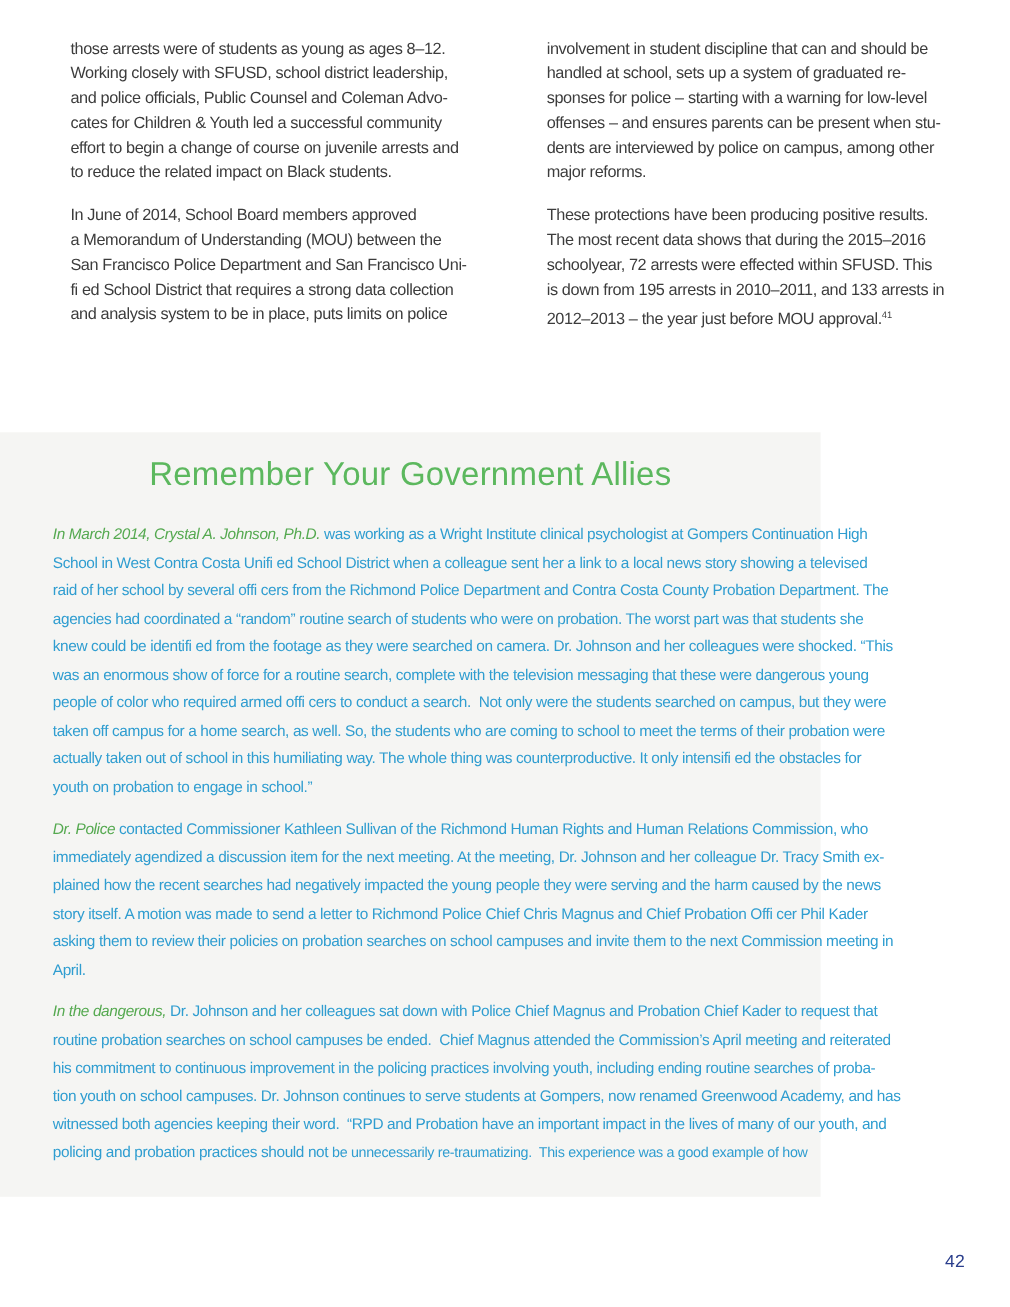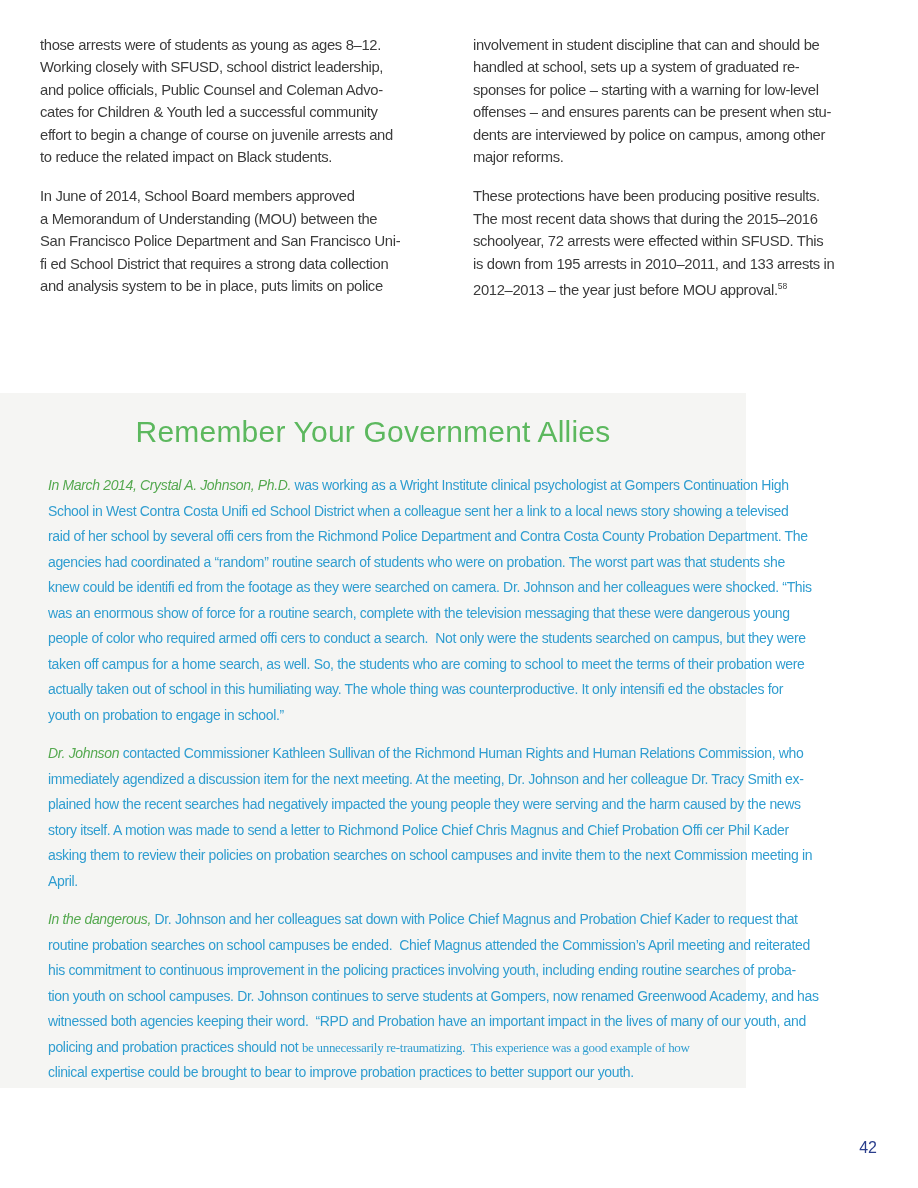--- a/index.html
+++ b/index.html
@@ -23,20 +23,21 @@
     display: flex;
     gap: 26px;
     color: var(--body-text, #3c3c3c);
   }
   .column {
     width: 407px;
     font-size: 14.8px;
     line-height: 22.4px;
     letter-spacing: -0.35px;
     font-weight: 400;
+    margin-left: 24px;
   }
   .col-para {
     margin: 0 0 17px 0;
     white-space: pre;
   }
   .col-para sup {
     font-size: 8.5px;
     letter-spacing: 0;
   }
   
@@ -65,21 +66,21 @@
   }
   .box-para {
     margin: 0 0 13px 0;
     white-space: pre;
   }
   .lead {
     color: var(--lead-green, #55a950);
     font-style: italic;
   }
   .alt-font {
-    font-family: Liberation Serif, serif;
+    font-family: Liberation Sans, sans-serif;
     font-size: 13px;
     letter-spacing: -0.3px;
   }
   
   .page-number {
     position: absolute;
     top: 1139px;
     right: 41px;
     font-size: 16px;
     letter-spacing: 0;
@@ -107,45 +108,45 @@
     <p class="col-para">involvement in student discipline that can and should be
 handled at school, sets up a system of graduated re-
 sponses for police – starting with a warning for low-level
 offenses – and ensures parents can be present when stu-
 dents are interviewed by police on campus, among other
 major reforms.</p>
     <p class="col-para"><span>These protections have been producing positive results.
 The most recent data shows that during the 2015–2016
 schoolyear, 72 arrests were effected within SFUSD. This
 is down from 195 arrests in 2010–2011, and 133 arrests in
-2012–2013 – the year just before MOU approval.</span><sup>58</sup></p>
+2012–2013 – the year just before MOU approval.</span><sup>41</sup></p>
   </div>
 </section>
 
 <section class="allies-box">
   <h1 class="allies-title">Remember Your Government Allies</h1>
   <div class="box-body">
     <p class="box-para"><span class="lead">In March 2014, Crystal A. Johnson, Ph.D.</span><span> was working as a Wright Institute clinical psychologist at Gompers Continuation High
 School in West Contra Costa Unifi ed School District when a colleague sent her a link to a local news story showing a televised
 raid of her school by several offi cers from the Richmond Police Department and Contra Costa County Probation Department. The
 agencies had coordinated a “random” routine search of students who were on probation. The worst part was that students she
 knew could be identifi ed from the footage as they were searched on camera. Dr. Johnson and her colleagues were shocked. “This
 was an enormous show of force for a routine search, complete with the television messaging that these were dangerous young
 people of color who required armed offi cers to conduct a search.  Not only were the students searched on campus, but they were
 taken off campus for a home search, as well. So, the students who are coming to school to meet the terms of their probation were
 actually taken out of school in this humiliating way. The whole thing was counterproductive. It only intensifi ed the obstacles for
 youth on probation to engage in school.”</span></p>
-    <p class="box-para"><span class="lead">Dr. Johnson</span><span> contacted Commissioner Kathleen Sullivan of the Richmond Human Rights and Human Relations Commission, who
+    <p class="box-para"><span class="lead">Dr. Police</span><span> contacted Commissioner Kathleen Sullivan of the Richmond Human Rights and Human Relations Commission, who
 immediately agendized a discussion item for the next meeting. At the meeting, Dr. Johnson and her colleague Dr. Tracy Smith ex-
 plained how the recent searches had negatively impacted the young people they were serving and the harm caused by the news
 story itself. A motion was made to send a letter to Richmond Police Chief Chris Magnus and Chief Probation Offi cer Phil Kader
 asking them to review their policies on probation searches on school campuses and invite them to the next Commission meeting in
 April.</span></p>
     <p class="box-para"><span class="lead">In the dangerous,</span><span> Dr. Johnson and her colleagues sat down with Police Chief Magnus and Probation Chief Kader to request that
 routine probation searches on school campuses be ended.  Chief Magnus attended the Commission’s April meeting and reiterated
 his commitment to continuous improvement in the policing practices involving youth, including ending routine searches of proba-
 tion youth on school campuses. Dr. Johnson continues to serve students at Gompers, now renamed Greenwood Academy, and has
 witnessed both agencies keeping their word.  “RPD and Probation have an important impact in the lives of many of our youth, and
-policing and probation practices should not </span><span class="alt-font">be unnecessarily re-traumatizing.  This experience was a good example of how</span><br><span>clinical expertise could be brought to bear to improve probation practices to better support our youth.</span></p>
+policing and probation practices should not </span><span class="alt-font">be unnecessarily re-traumatizing.  This experience was a good example of how</span><br></p>
   </div>
 </section>
 
 <div class="page-number">42</div>
 
 </body></html>

